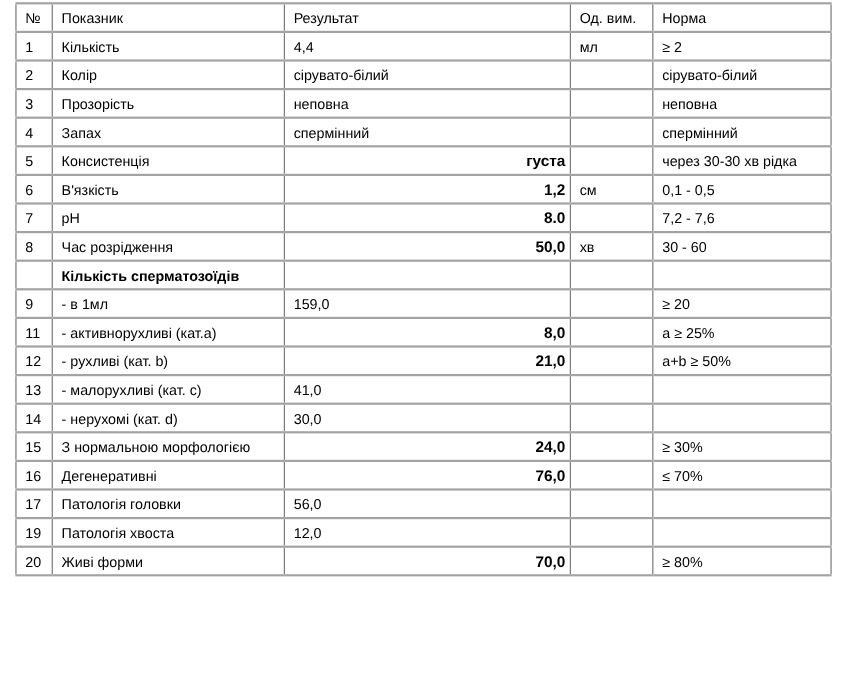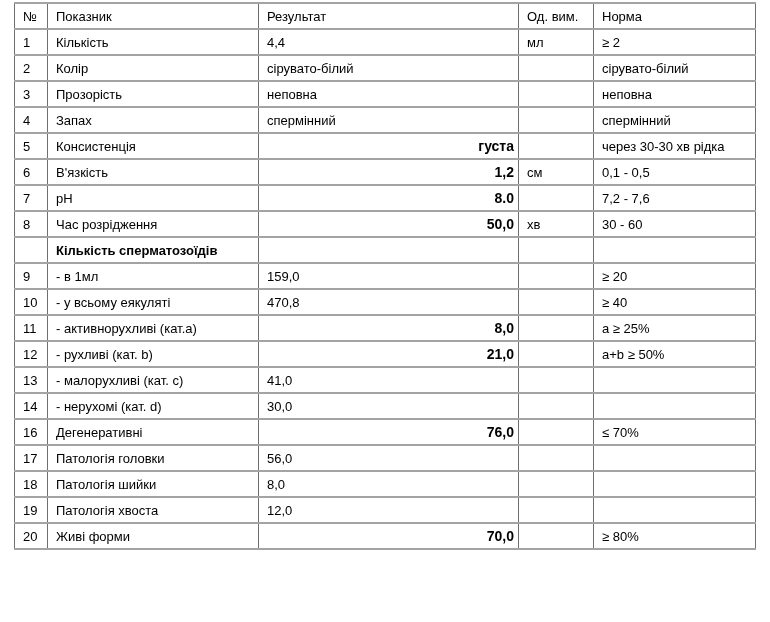--- a/index.html
+++ b/index.html
@@ -139,27 +139,20 @@
           <td class="c-norm"></td>
         </tr>
         <tr>
           <td class="c-num">9</td>
           <td class="c-ind">- в 1мл</td>
           <td class="c-result">159,0</td>
           <td class="c-unit"></td>
           <td class="c-norm">≥ 20</td>
         </tr>
         <tr>
-          <td class="c-num">10</td>
-          <td class="c-ind">- у всьому еякуляті</td>
-          <td class="c-result">470,8</td>
-          <td class="c-unit"></td>
-          <td class="c-norm">≥ 40</td>
-        </tr>
-        <tr>
           <td class="c-num">11</td>
           <td class="c-ind">- активнорухливі (кат.а)</td>
           <td class="c-result bold">8,0</td>
           <td class="c-unit"></td>
           <td class="c-norm">a ≥ 25%</td>
         </tr>
         <tr>
           <td class="c-num">12</td>
           <td class="c-ind">- рухливі (кат. b)</td>
           <td class="c-result bold">21,0</td>
@@ -174,37 +167,37 @@
           <td class="c-norm"></td>
         </tr>
         <tr>
           <td class="c-num">14</td>
           <td class="c-ind">- нерухомі (кат. d)</td>
           <td class="c-result">30,0</td>
           <td class="c-unit"></td>
           <td class="c-norm"></td>
         </tr>
         <tr>
+          <td class="c-num">15</td>
+          <td class="c-ind">З нормальною морфологією</td>
+          <td class="c-result bold">24,0</td>
+          <td class="c-unit"></td>
+          <td class="c-norm">≥ 30%</td>
+        </tr>
+        <tr>
           <td class="c-num">16</td>
           <td class="c-ind">Дегенеративні</td>
           <td class="c-result bold">76,0</td>
           <td class="c-unit"></td>
           <td class="c-norm">≤ 70%</td>
         </tr>
         <tr>
           <td class="c-num">17</td>
           <td class="c-ind">Патологія головки</td>
           <td class="c-result">56,0</td>
-          <td class="c-unit"></td>
-          <td class="c-norm"></td>
-        </tr>
-        <tr>
-          <td class="c-num">18</td>
-          <td class="c-ind">Патологія шийки</td>
-          <td class="c-result">8,0</td>
           <td class="c-unit"></td>
           <td class="c-norm"></td>
         </tr>
         <tr>
           <td class="c-num">19</td>
           <td class="c-ind">Патологія хвоста</td>
           <td class="c-result">12,0</td>
           <td class="c-unit"></td>
           <td class="c-norm"></td>
         </tr>

